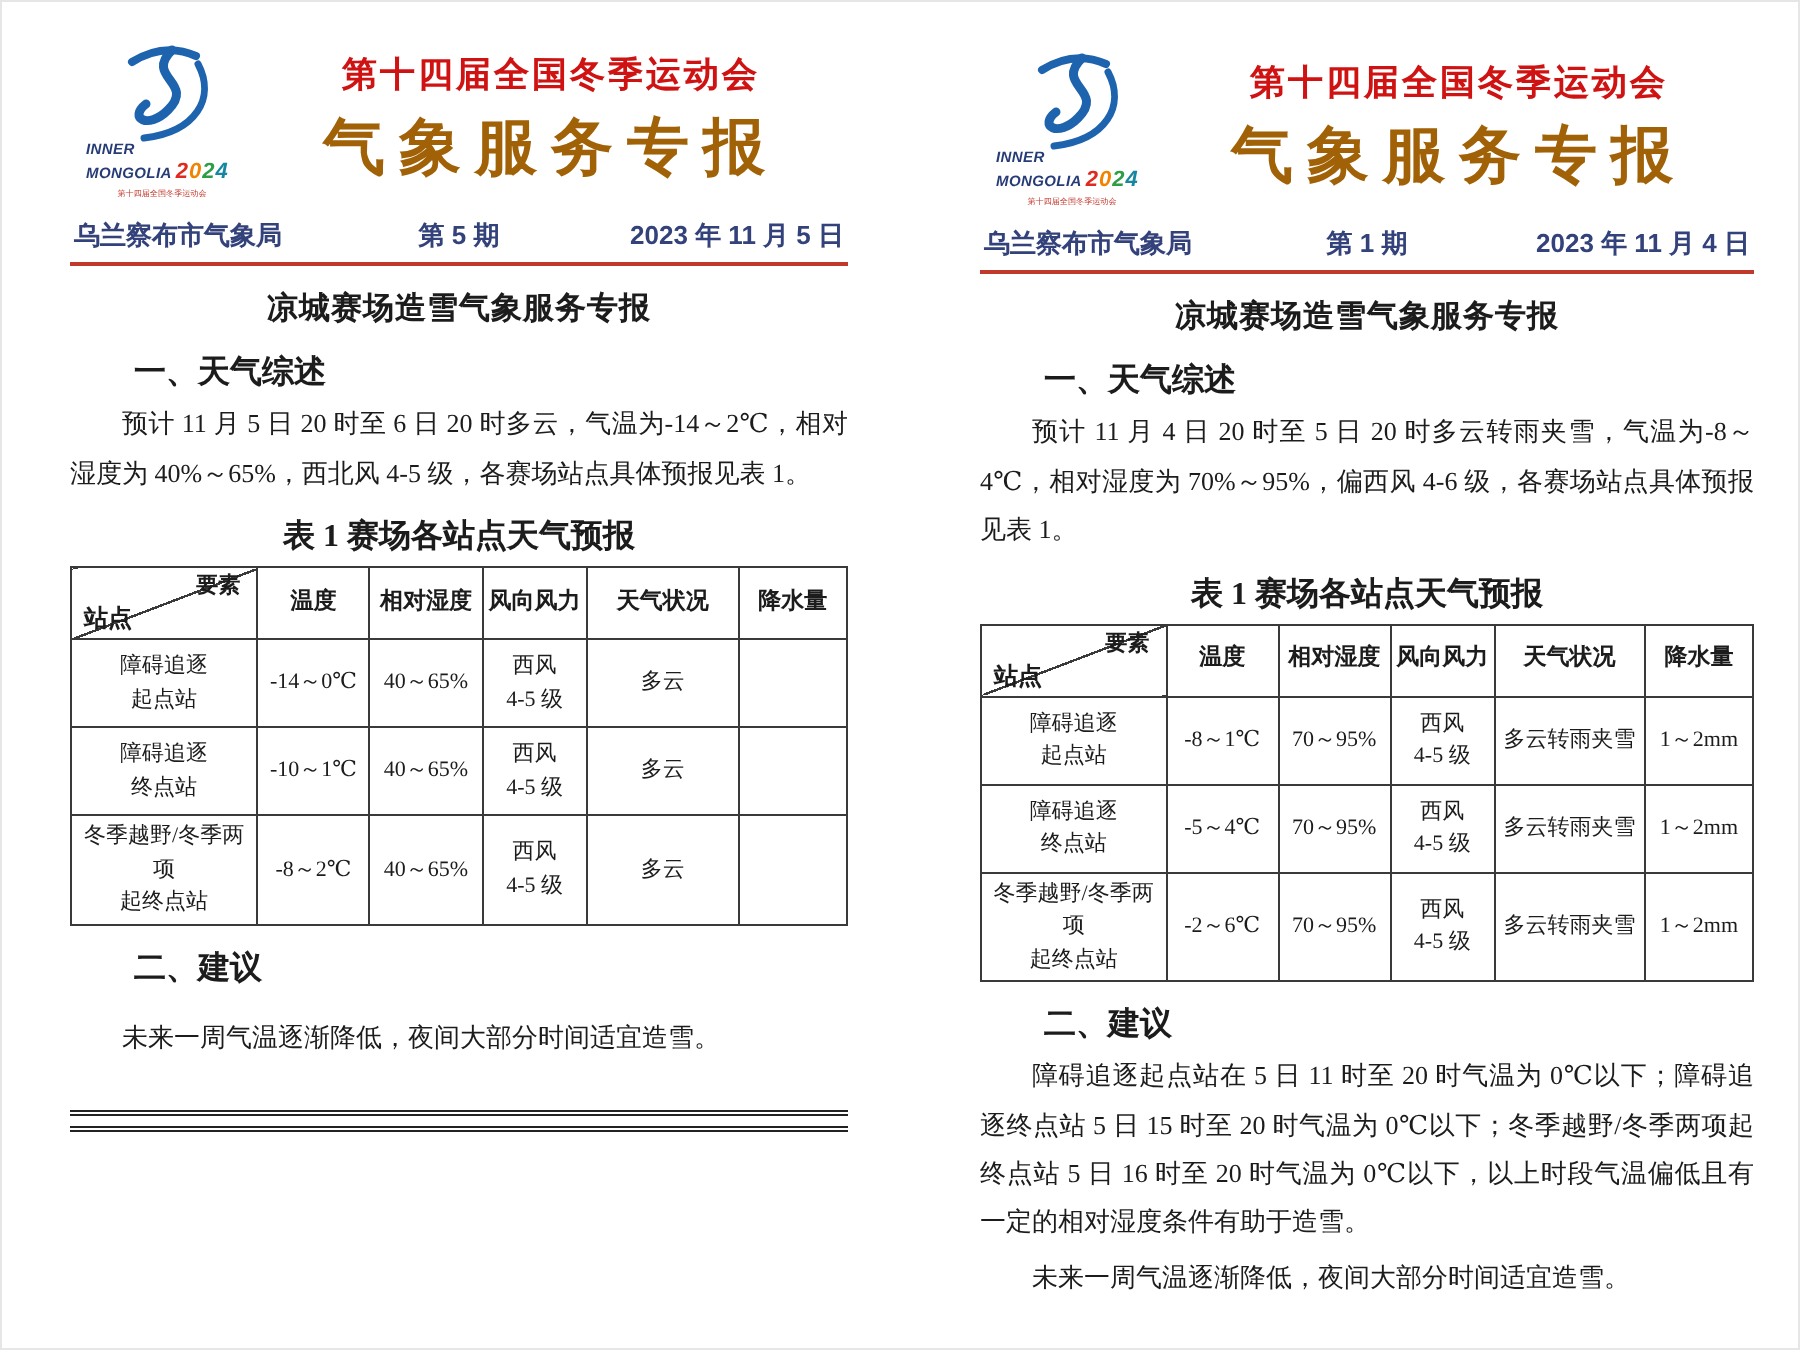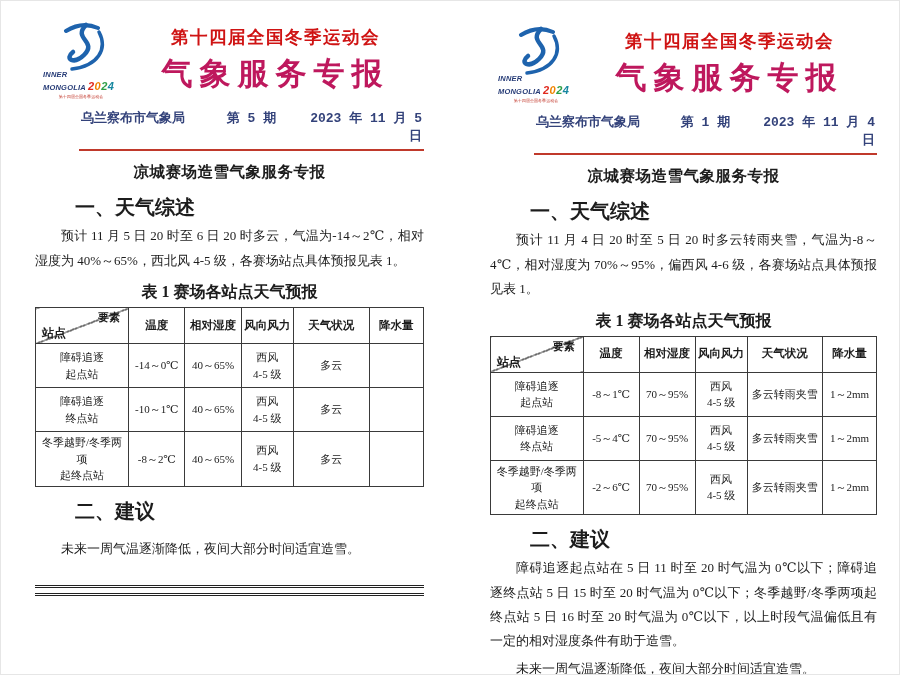--- a/index.html
+++ b/index.html
@@ -26,35 +26,35 @@
   .logo svg { display: block; margin: 0 auto; }
   .logo-en { font-family: "Liberation Sans", sans-serif; font-weight: bold; font-style: italic;
              font-size: 7.5px; line-height: 1.15; color: #273c77; text-align: left; margin-left: 8px; letter-spacing: .2px; }
   .logo-year { font-family: "Liberation Sans", sans-serif; font-weight: bold; font-size: 11px; letter-spacing: 0.5px; }
   .y0 { color: #e02a1e; } .y1 { color: #f08300; } .y2 { color: #2e9e46; } .y3 { color: #1787a0; }
   .logo-sub { font-size: 4.5px; color: #c33a2e; margin-top: 2px; transform: scale(0.9); white-space: nowrap; }
   .mast-titles { flex: 1; text-align: center; padding-top: 8px; }
   .event-title { font-family: "Liberation Sans", sans-serif; font-weight: bold;
                  font-size: 17.5px; color: #cf1313; letter-spacing: 1.5px; }
   .bulletin-title { font-family: Liberation Mono, monospace; font-weight: bold;
-                    font-size: 31px; color: #be185d; letter-spacing: 7px; margin-top: 4px; white-space: nowrap; }
+                    font-size: 31px; color: #a16207; letter-spacing: 7px; margin-top: 4px; white-space: nowrap; }
 
   
-  .issue-row { display: flex; align-items: flex-start; margin-top: 10px; padding: 0 2px 4px 2px;
+  .issue-row { display: flex; align-items: center; margin-top: 10px; padding: 0 2px 4px 2px;
                border-bottom: 2.5px solid #c0392b;
-               font-family: Liberation Mono, monospace; font-weight: bold;
-               font-size: 13px; color: #33427a; margin-left: 44px; }
+               font-family: Liberation Sans, sans-serif; font-weight: bold;
+               font-size: 13px; color: #33427a; }
   .issue-row .agency { flex: 1.2; text-align: left; }
   .issue-row .issue  { flex: 1; text-align: center; }
   .issue-row .date   { flex: 1.2; text-align: right; }
 
   
   .doc-title { text-align: center; font-weight: bold; font-size: 15.5px; margin-top: 11px; letter-spacing: .5px; }
   .sec-heading { font-family: Liberation Mono, monospace; font-weight: bold;
-                 font-size: 20px; margin: 11px 0 2px 0; text-indent: 2em; }
+                 font-size: 16px; margin: 11px 0 2px 0; text-indent: 2em; }
   .para { font-size: 13px; line-height: 1.88; text-align: justify; text-indent: 2em; margin-top: 3px; }
   .table-caption { text-align: center; font-size: 16px; font-weight: bold; margin: 9px 0 4px 0; }
 
   table.forecast { width: 100%; border-collapse: collapse; table-layout: fixed; }
   table.forecast th, table.forecast td {
     border: 1px solid #3a3a3a; text-align: center; vertical-align: middle;
     font-size: 11px; font-weight: normal; padding: 2px 1px; line-height: 1.5;
   }
   table.forecast .c-station { width: 24%; }
   table.forecast .c-temp { width: 14.5%; }

